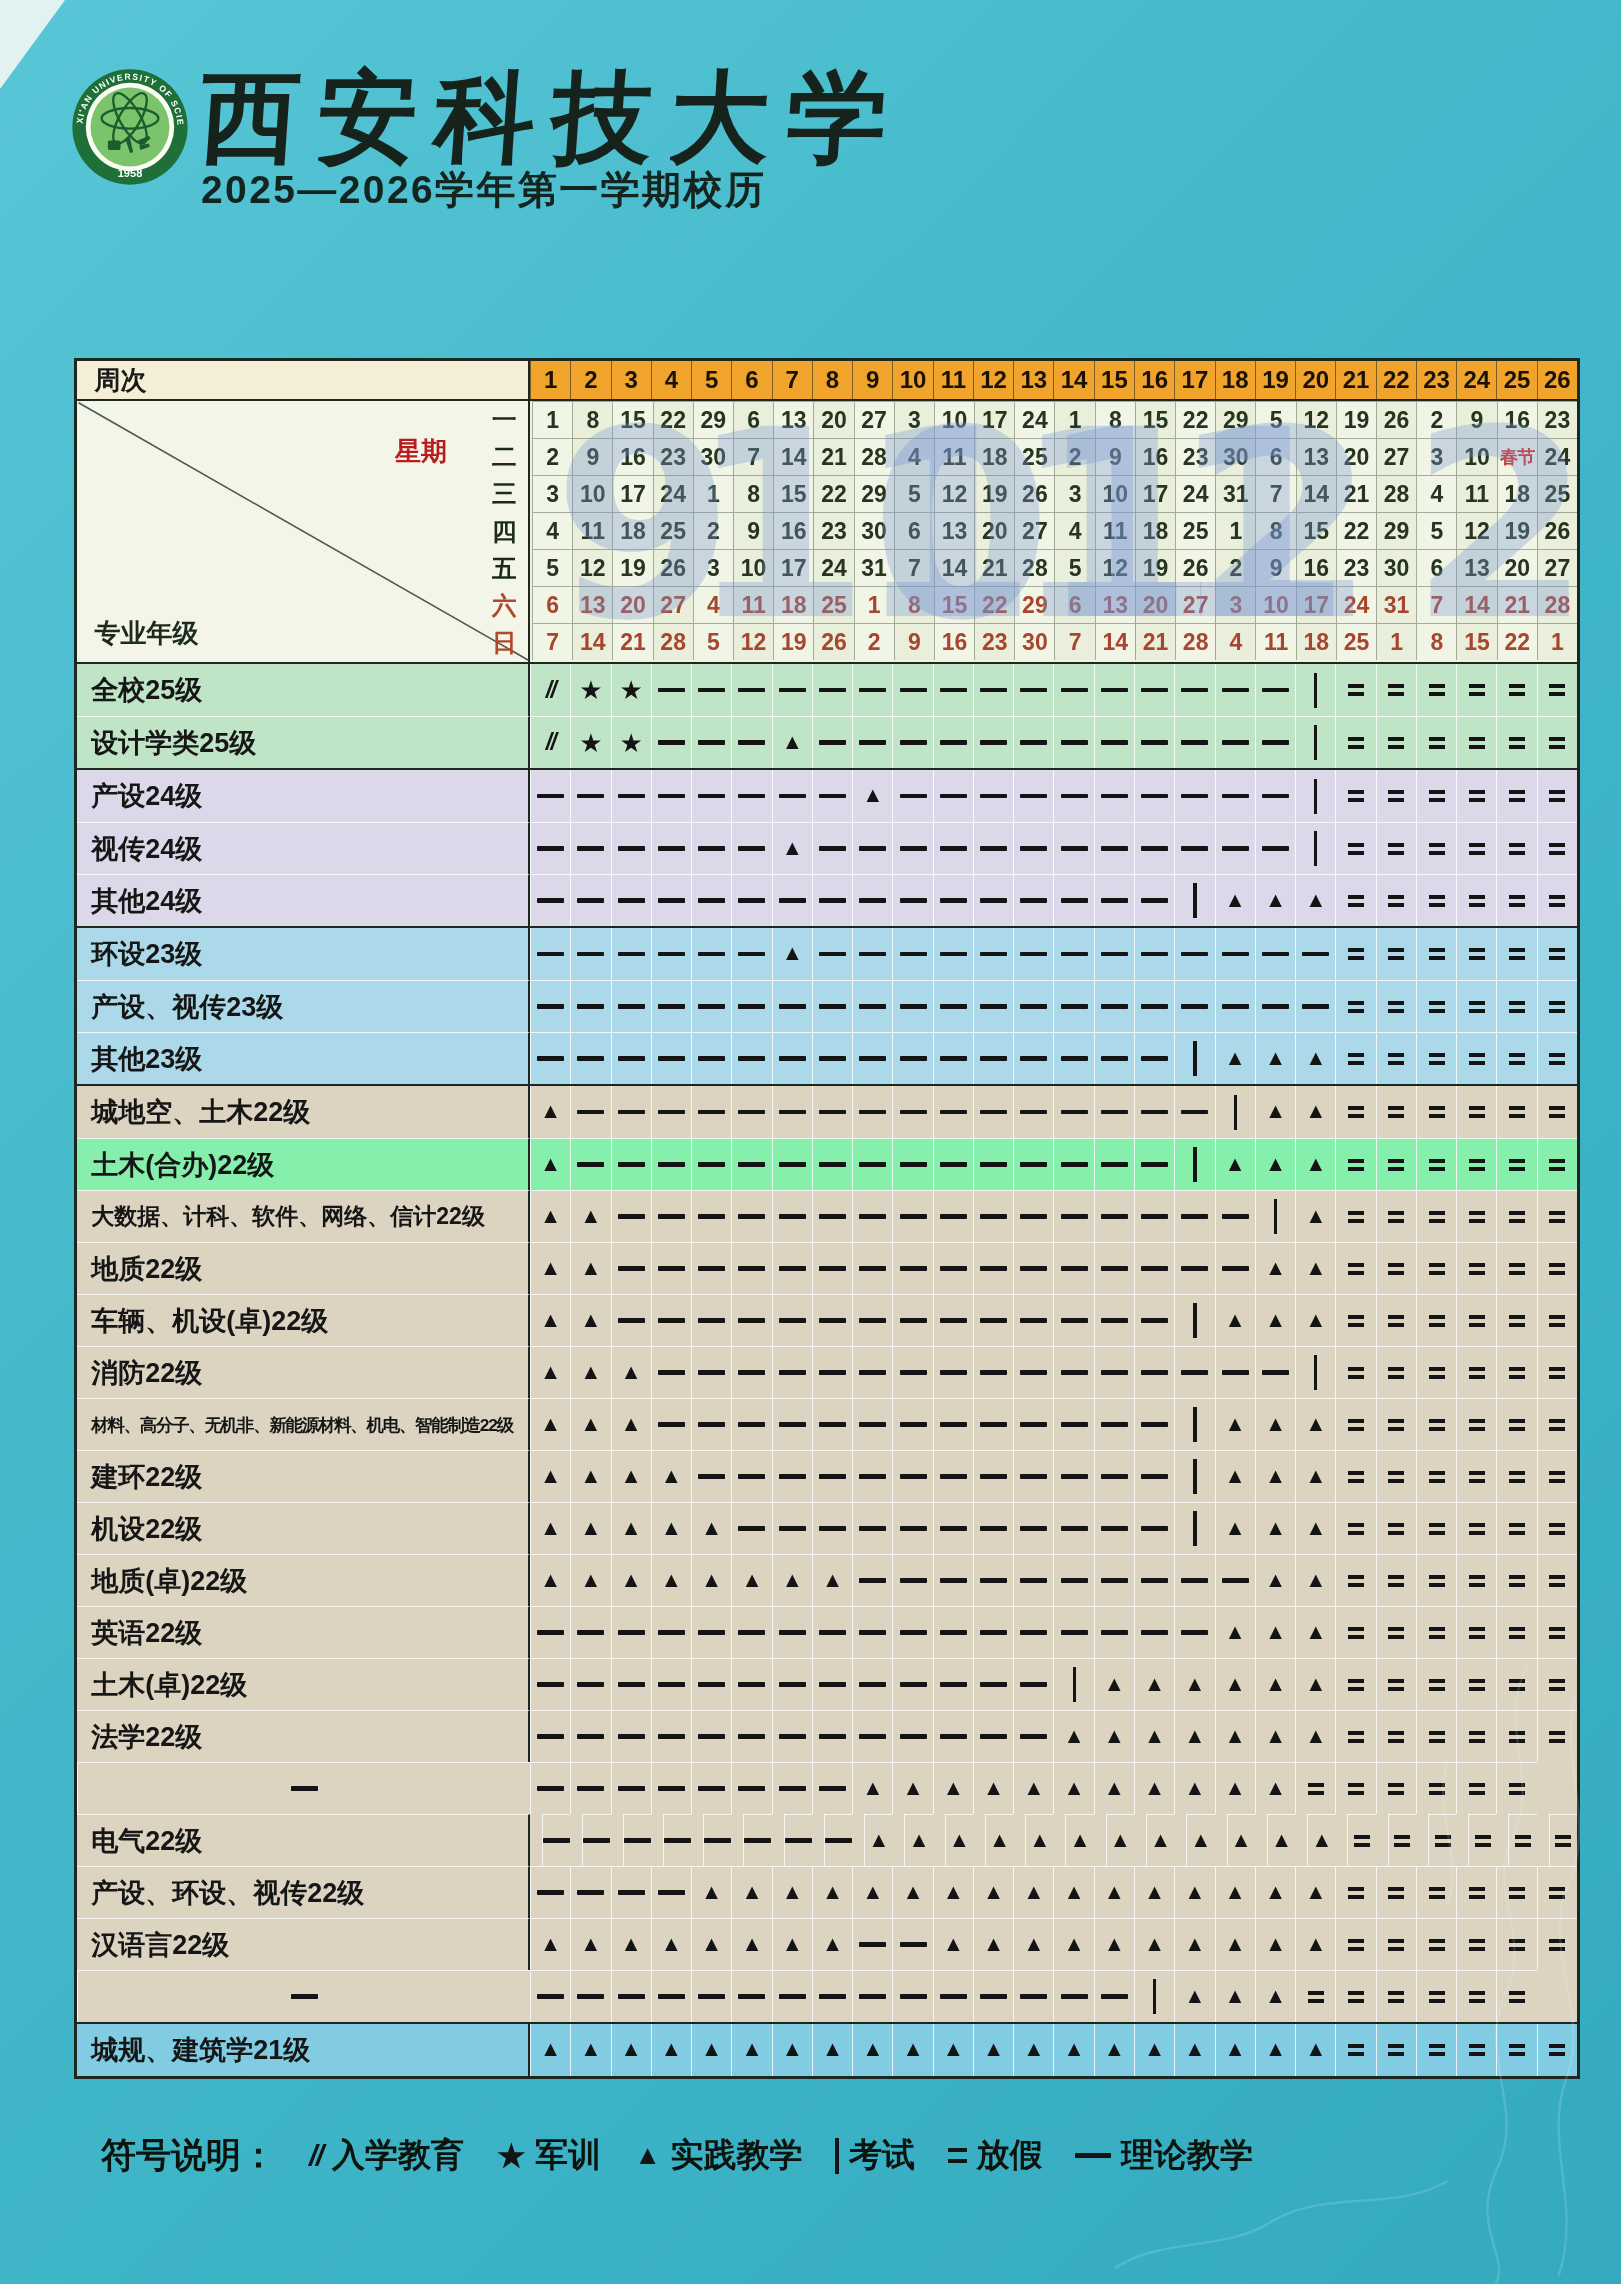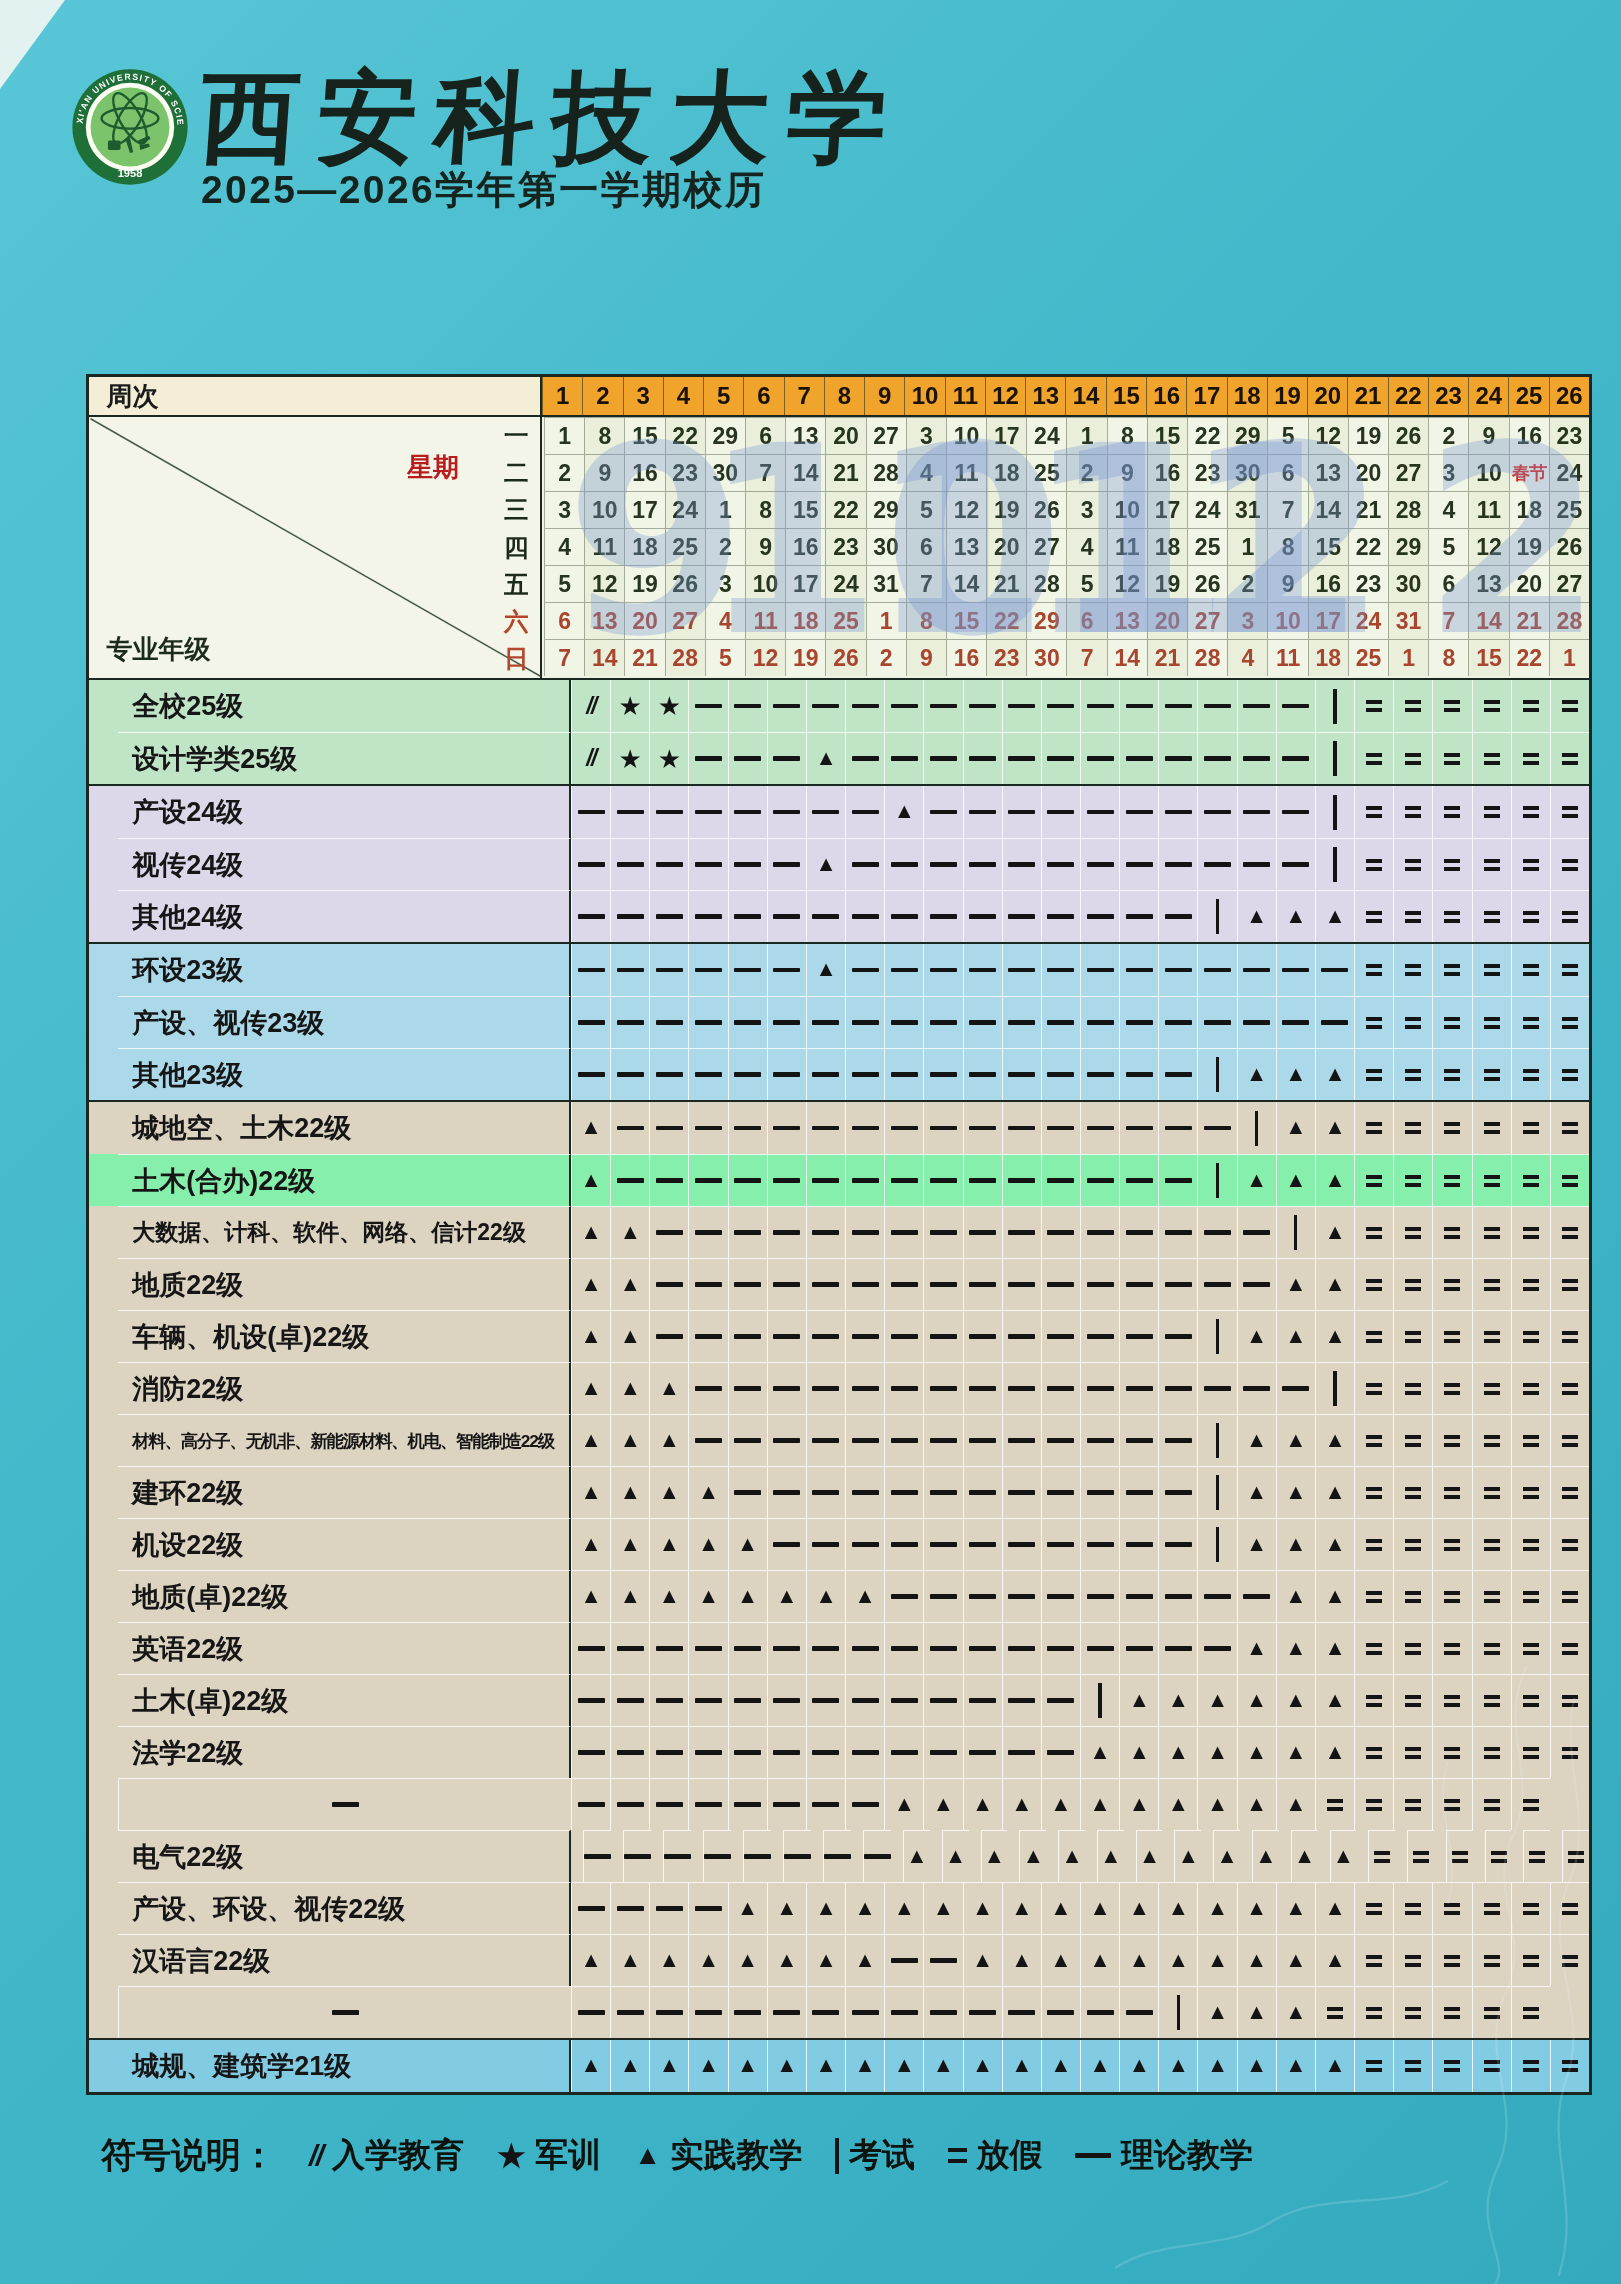--- a/index.html
+++ b/index.html
@@ -11,22 +11,22 @@
   .map-wm{position:absolute;right:0;bottom:0;pointer-events:none;opacity:.5;}
 
   
   .logo{position:absolute;left:70px;top:63px;}
   .title{position:absolute;left:200px;top:52px;font-family:"Liberation Serif",serif;
          font-weight:bold;font-size:100px;letter-spacing:17.4px;color:#15231c;transform:skewX(-4deg);}
   .subtitle{position:absolute;left:201px;top:163px;font-size:39px;font-weight:bold;
          letter-spacing:2.4px;color:#14241e;}
 
   
-  .cal{position:absolute;left:86px;top:358px;width:1506px;border:3.2px solid #1b2822;
-       background:#f2f5e8;box-sizing:border-box;margin-top:16px;}
+  .cal{position:absolute;left:74px;top:358px;width:1506px;border:3.2px solid #1b2822;
+       background:#f2f5e8;box-sizing:border-box;}
   .trow{display:grid;grid-template-columns:453px repeat(26,1fr);}
   #week-row{height:38px;border-bottom:2.4px solid #1b2822;}
   .cornerweek{background:#f4eed6;display:flex;align-items:center;padding-left:17.4px;
        font-size:26px;font-weight:bold;color:#1a1a1a;border-right:2.4px solid #1b2822;}
   .wnum{display:flex;align-items:center;justify-content:center;background:#f0a42c;
        font-weight:bold;font-size:24px;color:#1a1205;border-left:0.8px solid #7c5f1e;}
   .wnum:first-of-type{border-left:none;}
 
   .dates-area{position:relative;height:261px;border-bottom:2.4px solid #1b2822;background:#eef3e2;}
   .corner{position:absolute;left:0;top:0;width:453px;height:261px;background:#f2f5e8;
@@ -44,21 +44,21 @@
        color:#27341f;background:#f1f5e6;border-left:0.8px solid rgba(90,100,75,.5);
        border-top:0.8px solid rgba(90,100,75,.5);}
   .dcell.alt{background:#e9efdb;}
   .dcell.wkend{color:#a8452e;}
   .dcell.festival{color:#d6281a;font-size:18px;font-weight:bold;letter-spacing:-0.8px;}
   #months-watermark{position:absolute;left:455px;top:0;right:0;height:261px;overflow:hidden;
        pointer-events:none;}
   .mwm{position:absolute;top:-4.8px;font-size:261px;line-height:261px;font-weight:bold;
        font-family:"DejaVu Sans",sans-serif;color:rgba(122,153,210,.34);}
 
-  .brow{display:grid;grid-template-columns:453px repeat(26,1fr);height:52px;padding-left:29px;}
+  .brow{display:grid;grid-template-columns:453px repeat(26,1fr);height:52px;}
   .brow.secfirst{border-top:2.4px solid #1b2822;}
   .blabel{display:flex;align-items:center;padding-left:14.3px;font-size:27px;font-weight:600;
        color:#161616;border-right:2.4px solid #1b2822;border-top:1.6px solid rgba(255,255,255,.8);
        white-space:nowrap;overflow:hidden;}
   .lab-md{font-size:23px;}
   .lab-sm{font-size:17.4px;letter-spacing:-1.2px;}
   .scell{display:flex;align-items:center;justify-content:center;
        border-left:1.6px solid rgba(255,255,255,.8);border-top:1.6px solid rgba(255,255,255,.8);}
   .brow.secfirst .blabel,.brow.secfirst .scell,
   #body-rows .brow:first-child .blabel,#body-rows .brow:first-child .scell{border-top:none;}

